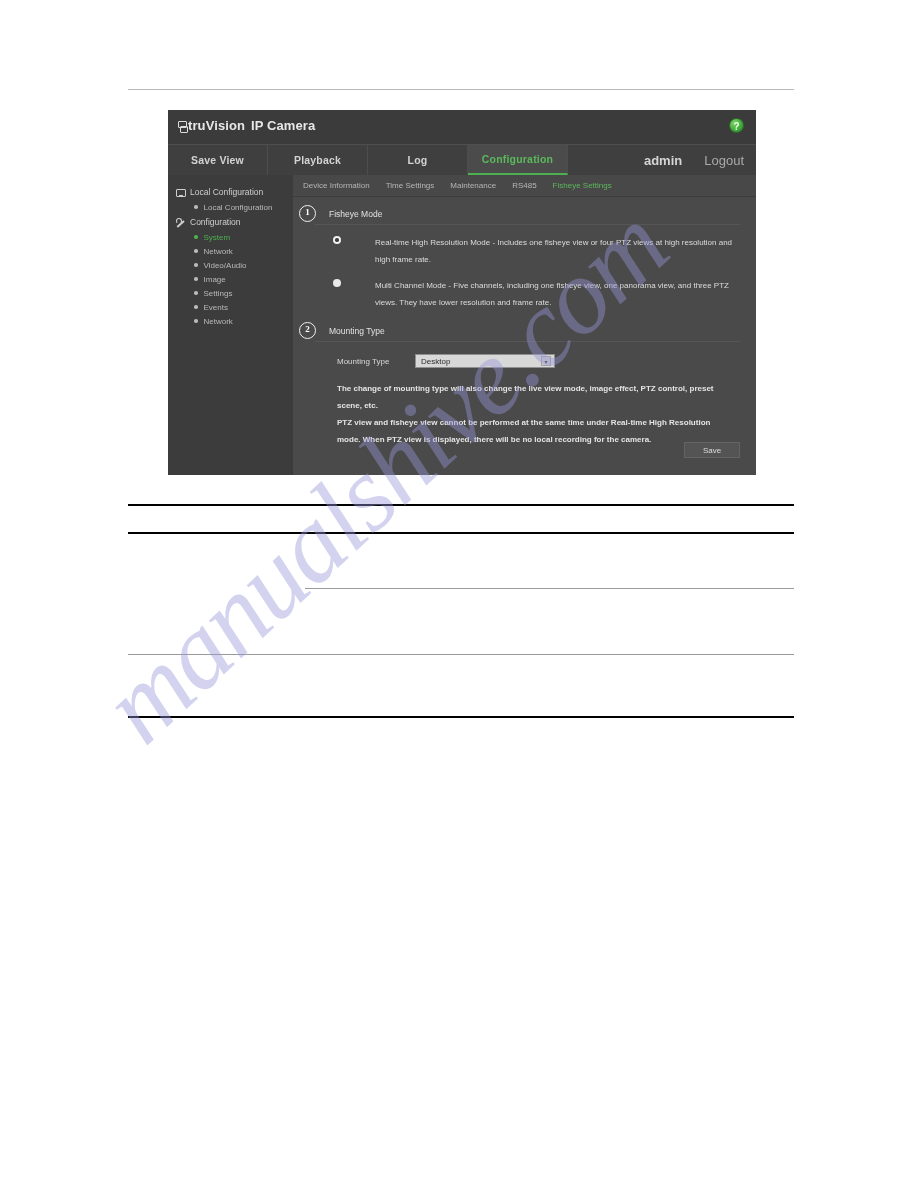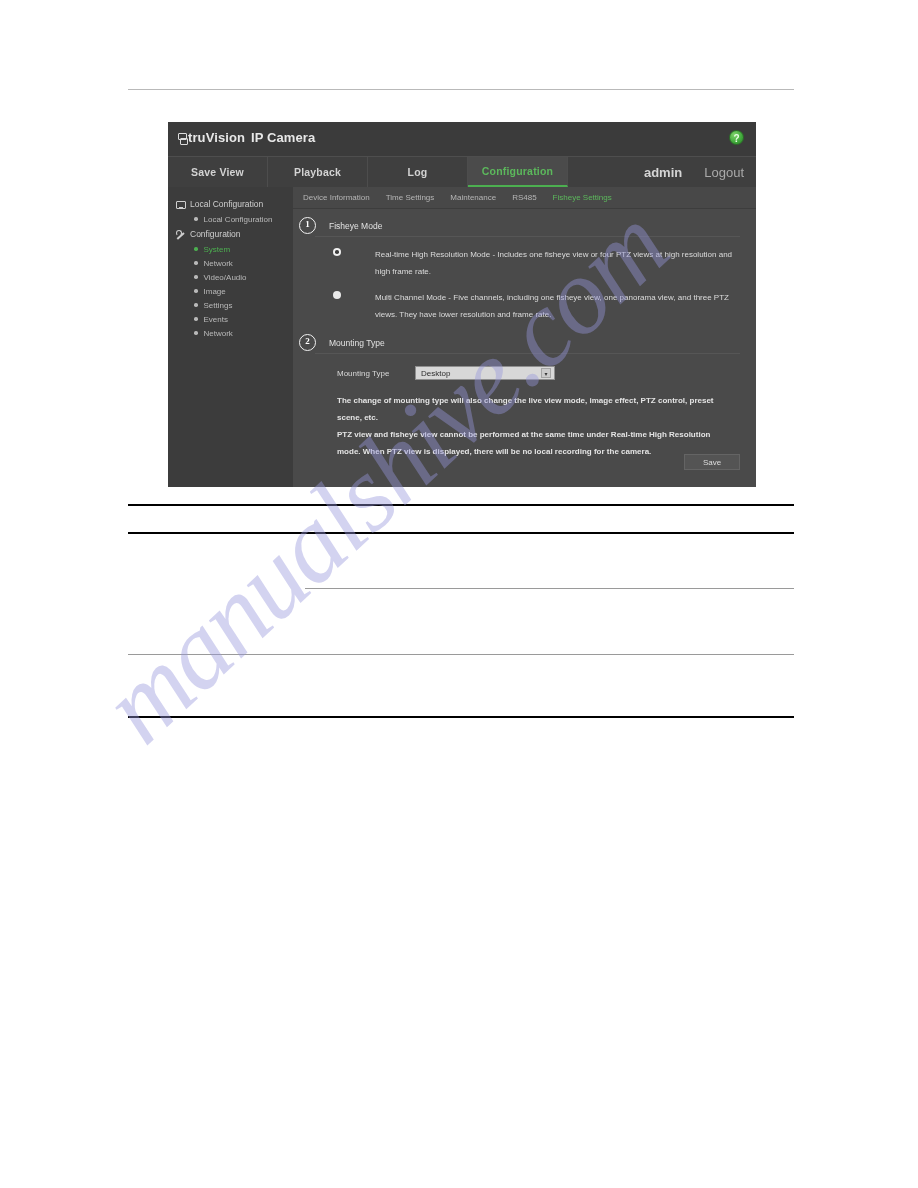--- a/index.html
+++ b/index.html
@@ -56,21 +56,20 @@
   
   .shot {
     position: absolute;
     left: 168px;
     top: 110px;
     width: 588px;
     height: 365px;
     background: #fca5a5;
     overflow: hidden;
     z-index: 5;
-    margin-top: 12px;
   }
 
   
   .shot-header {
     position: relative;
     height: 34px;
     background: #3b3b3b;
     border-bottom: 1px solid #4e4e4e;
   }
   .logo {

